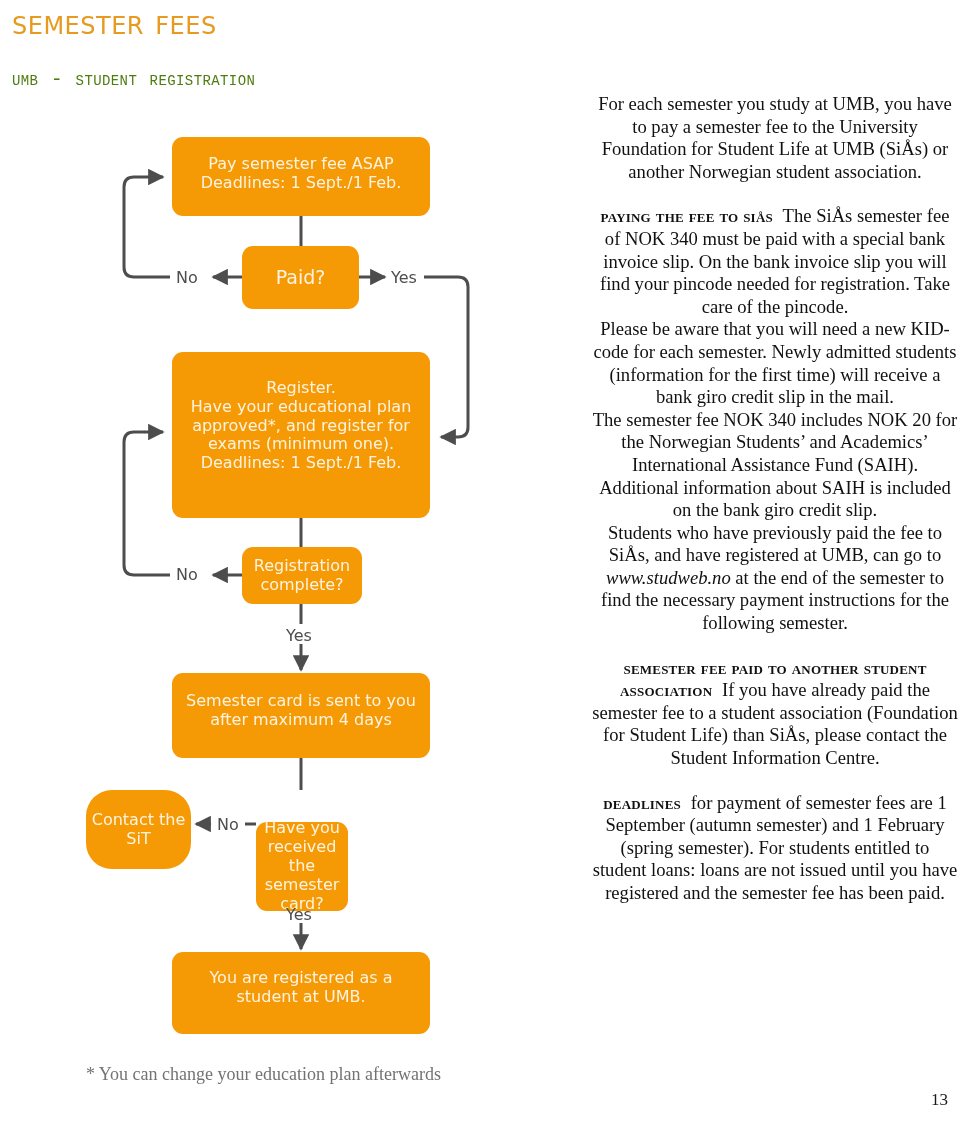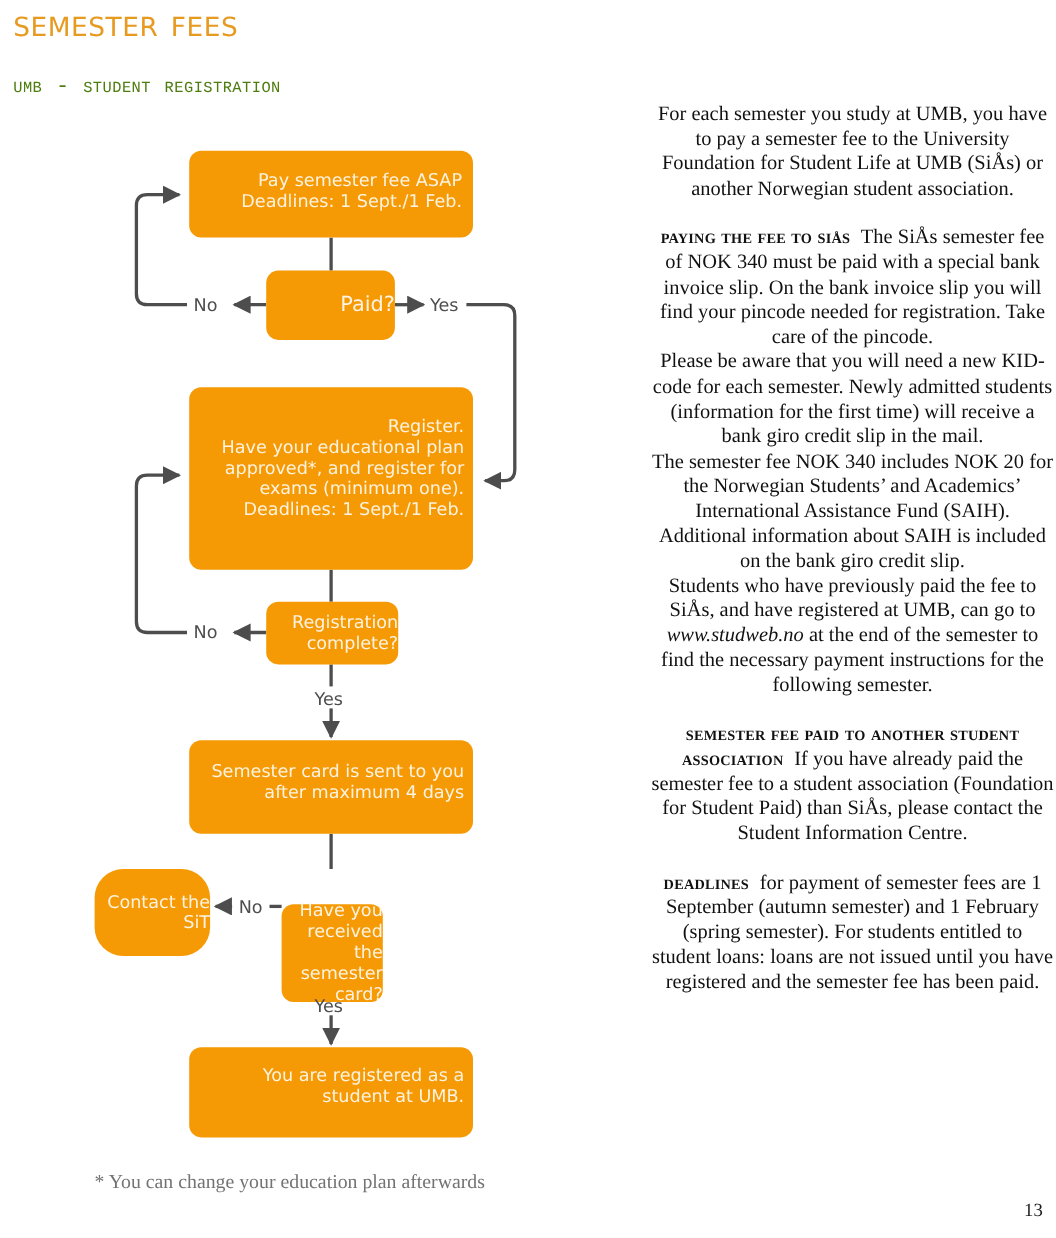--- a/index.html
+++ b/index.html
@@ -65,21 +65,21 @@
     border-radius: 11px;
     color: #fdf3e0;
     font-family: "DejaVu Sans", "Liberation Sans", sans-serif;
     display: flex;
     align-items: center;
     justify-content: center;
     text-align: center;
     box-sizing: border-box;
     line-height: 1.18;
   }
-  .flow-box span { display: block; width: 100%; text-align: right; }
+  .flow-box span { display: block; width: 100%; }
 
   #box-pay       { left: 172px; top: 137px; width: 258px; height: 79px;  font-size: 16px; padding: 0 10px; }
   #box-pay span  { margin-top: -6px; }
   #box-paid      { left: 242px; top: 246px; width: 117px; height: 63px;  font-size: 19px; }
   #box-register  { left: 172px; top: 352px; width: 258px; height: 166px; font-size: 16px; padding: 0 8px; }
   #box-register span { margin-top: -18px; }
   #box-regcomp   { left: 242px; top: 547px; width: 120px; height: 57px;  font-size: 16px; }
   #box-semcard   { left: 172px; top: 673px; width: 258px; height: 85px;  font-size: 16px; padding: 0 8px; }
   #box-semcard span { margin-top: -10px; }
   #box-received  { left: 256px; top: 790px; width: 92px;  height: 89px;  font-size: 16px; margin-top: 32px; }
@@ -239,20 +239,20 @@
   <p><span class="runin">Paying the fee to SiÅs</span><span>The SiÅs semester fee of NOK 340 must be paid with a special bank invoice slip. On the bank invoice slip you will find your pincode needed for registration. Take care of the pincode.</span></p>
 
   <p>Please be aware that you will need a new KID-code for each semester. Newly admitted students (information for the first time) will receive a bank giro credit slip in the mail.</p>
 
   <p>The semester fee NOK 340 includes NOK 20 for the Norwegian Students’ and Academics’ International Assistance Fund (SAIH). Additional information about SAIH is included on the bank giro credit slip.</p>
 
   <p><span>Students who have previously paid the fee to SiÅs, and have registered at UMB, can go to </span><span class="ital">www.studweb.no</span><span> at the end of the semester to find the necessary payment instructions for the following semester.</span></p>
 
   <div class="para-gap"></div>
 
-  <p><span class="runin">Semester fee paid to another student association</span><span>If you have already paid the semester fee to a student association (Foundation for Student Paid) than SiÅs, please contact the Student Information Centre.</span></p>
+  <p><span class="runin">Semester fee paid to another student association</span><span>If you have already paid the semester fee to a student association (Foundation for Student Life) than SiÅs, please contact the Student Information Centre.</span></p>
 
   <div class="para-gap"></div>
 
   <p><span class="runin">Deadlines</span><span>for payment of semester fees are 1 September (autumn semester) and 1 February (spring semester). For students entitled to student loans: loans are not issued until you have registered and the semester fee has been paid.</span></p>
 </div>
 
 <div id="page-number">13</div>
 
 </body></html>

